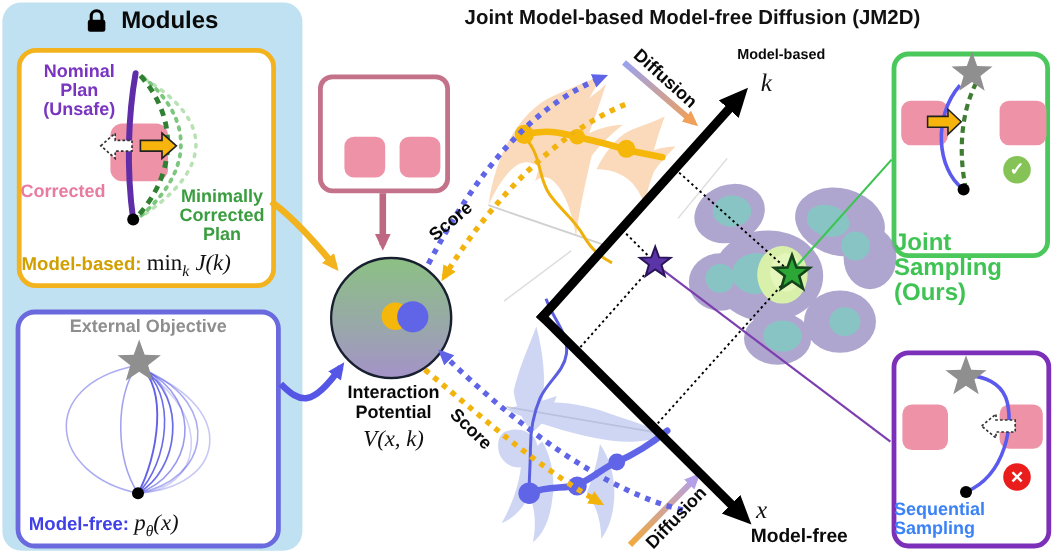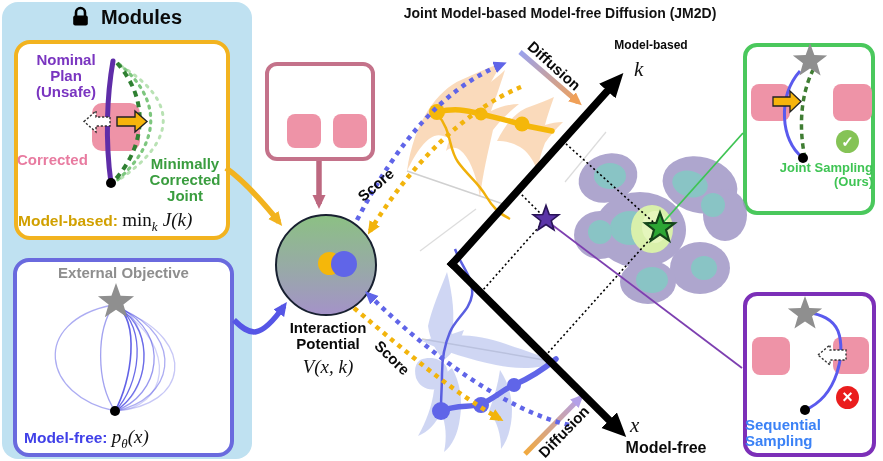--- a/index.html
+++ b/index.html
@@ -4,21 +4,21 @@
 <style>
   html,body{margin:0;padding:0;background:#fff;}
   #fig{position:relative;width:883px;height:461px;background:#fff;overflow:hidden;
        font-family:"Liberation Sans",sans-serif;}
   .abs{position:absolute;}
   .prelines{white-space:pre-line;}
   .lbl{font-weight:bold;line-height:1.06;}
   .math{font-family:"Liberation Serif",serif;font-style:italic;}
   .mathup{font-family:"Liberation Serif",serif;font-style:normal;}
   #panel{left:2px;top:2px;width:250px;height:457px;background:#bfe1f1;border-radius:16px;}
-  #modules-header{left:2px;top:6px;width:250px;display:flex;justify-content:center;gap:12px;}
+  #modules-header{left:2px;top:6px;width:250px;display:flex;align-items:center;justify-content:center;gap:12px;}
   #modules-header span{font-size:20px;font-weight:bold;color:#0a0a0a;}
   .whitebox{background:#fff;box-sizing:border-box;}
   #box-mb{left:14px;top:40px;width:216px;height:200px;border:4.5px solid #f2b31f;border-radius:16px;}
   #box-mf{left:13px;top:258px;width:221px;height:199px;border:4.5px solid #6a6ade;border-radius:16px;}
   #box-rt{left:265px;top:62px;width:110px;height:99px;border:4px solid #c4728a;border-radius:12px;}
   #circle-v{left:275px;top:214px;width:102px;height:102px;border-radius:50%;
      border:2.5px solid #182030;background:linear-gradient(180deg,#8cc084 0%,#98a9a8 55%,#a493c8 100%);box-sizing:border-box;}
   .cdot{border-radius:50%;}
   #box-js{left:743px;top:43px;width:132px;height:172px;border:4.5px solid #4ac85c;border-radius:14px;}
   #box-ss{left:743px;top:292px;width:133px;height:165px;border:4.5px solid #7c2fb8;border-radius:14px;}
@@ -208,37 +208,37 @@
     <g>
       <rect x="752" y="337" width="38" height="38" rx="8" fill="#ee93a7"></rect>
       <rect x="833" y="337" width="36" height="37" rx="8" fill="#ee93a7"></rect>
       <path d="M805,410 C838,396 846,352 838,331 C833,319 820,314 809,313" fill="none" stroke="#5a5aee" stroke-width="3"></path>
       <polygon points="818,355 830,345 830,350 846,350 846,360 830,360 830,365" fill="#fff" stroke="#333" stroke-width="1.4" stroke-dasharray="2.2,1.8"></polygon>
       <polygon points="0,-1 0.241,-0.332 0.951,-0.309 0.39,0.127 0.588,0.809 0,0.41 -0.588,0.809 -0.39,0.127 -0.951,-0.309 -0.241,-0.332" transform="translate(805,314) scale(18)" fill="#8f8f8f"></polygon>
       <circle cx="805" cy="410" r="5" fill="#000"></circle>
     </g>
   </svg>
 
-  <div class="abs txt lbl" style="left:260px;top:6px;width:600px;text-align:center;font-size:14px;color:#111;">Joint Model-based Model-free Diffusion (JM2D)</div>
+  <div class="abs txt lbl" style="left:277px;top:6px;width:600px;text-align:center;font-size:17px;color:#111;">Joint Model-based Model-free Diffusion (JM2D)</div>
 
   <div class="abs txt" id="modules-header">
     <svg width="17" height="21" viewBox="0 0 17 21">
       <path d="M4,10 V6.5 a4.5,4.5 0 0 1 9,0 V10" fill="none" stroke="#000" stroke-width="2.6"></path>
       <rect x="1.2" y="9.5" width="14.6" height="10" rx="2" fill="#000"></rect>
     </svg>
     <span>Modules</span>
   </div>
 
   <div class="abs txt lbl prelines" style="left:20px;top:52px;width:92px;text-align:center;font-size:15px;color:#7a35c0;">Nominal
 Plan
 (Unsafe)</div>
   <div class="abs txt lbl" style="left:17px;top:152px;font-size:15px;color:#e87ba0;">Corrected</div>
   <div class="abs txt lbl prelines" style="left:141px;top:156px;width:88px;text-align:center;font-size:15px;color:#3a9d3f;">Minimally
 Corrected
-Joint</div>
+Plan</div>
   <div class="abs txt" style="left:18px;top:209px;font-size:15.5px;">
     <span class="lbl" style="color:#d1a000;">Model-based:</span>
     <span style="font-size:19px;color:#111;"><span class="mathup">min</span><sub class="math" style="font-size:13px;">k</sub>&nbsp;<span class="math">J(k)</span></span>
   </div>
 
   <div class="abs txt lbl" style="left:13px;top:265px;width:221px;text-align:center;font-size:15px;color:#8e8e8e;">External Objective</div>
   <div class="abs txt" style="left:24px;top:426px;font-size:15.5px;">
     <span class="lbl" style="color:#4040e8;">Model-free:</span>
     <span style="font-size:19px;color:#111;"><span class="math">p</span><sub class="math" style="font-size:13px;">θ</sub><span class="math">(x)</span></span>
   </div>
@@ -251,20 +251,20 @@
   <div class="abs txt lbl" style="left:341px;top:177px;width:70px;text-align:center;font-size:15px;color:#0a0a0a;transform:rotate(-40deg);">Score</div>
   <div class="abs txt lbl" style="left:357px;top:350px;width:70px;text-align:center;font-size:15px;color:#0a0a0a;transform:rotate(44deg);">Score</div>
   <div class="abs txt lbl" style="left:509px;top:58px;width:90px;text-align:center;font-size:15px;color:#0a0a0a;transform:rotate(42deg);">Diffusion</div>
   <div class="abs txt lbl" style="left:519px;top:424px;width:90px;text-align:center;font-size:15px;color:#0a0a0a;transform:rotate(-46deg);">Diffusion</div>
 
   <div class="abs txt lbl" style="left:591px;top:39px;width:120px;text-align:center;font-size:12px;color:#0a0a0a;">Model-based</div>
   <div class="abs txt math" style="left:634px;top:57px;font-size:21px;color:#111;">k</div>
   <div class="abs txt math" style="left:630px;top:413px;font-size:21px;color:#111;">x</div>
   <div class="abs txt lbl" style="left:606px;top:440px;width:120px;text-align:center;font-size:16px;color:#0a0a0a;">Model-free</div>
 
-  <div class="abs txt lbl prelines" style="left:745px;top:161px;width:128px;text-align:right;font-size:13px;color:#3fc454;">Joint Sampling
+  <div class="abs txt lbl prelines" style="left:745px;top:192px;width:128px;text-align:left;font-size:20px;color:#3fc454;">Joint Sampling
 (Ours)</div>
   <div class="abs badge" style="left:836px;top:130px;width:23px;height:23px;background:#85c356;font-size:15px;line-height:23px;">✓</div>
   <div class="abs txt lbl prelines" style="left:745px;top:417px;width:128px;font-size:15px;color:#3b82f6;">Sequential
 Sampling</div>
   <div class="abs badge" style="left:836px;top:386px;width:23px;height:23px;background:#ea1d1d;font-size:18px;line-height:22px;">×</div>
 
 </div>
 
 </body></html>

